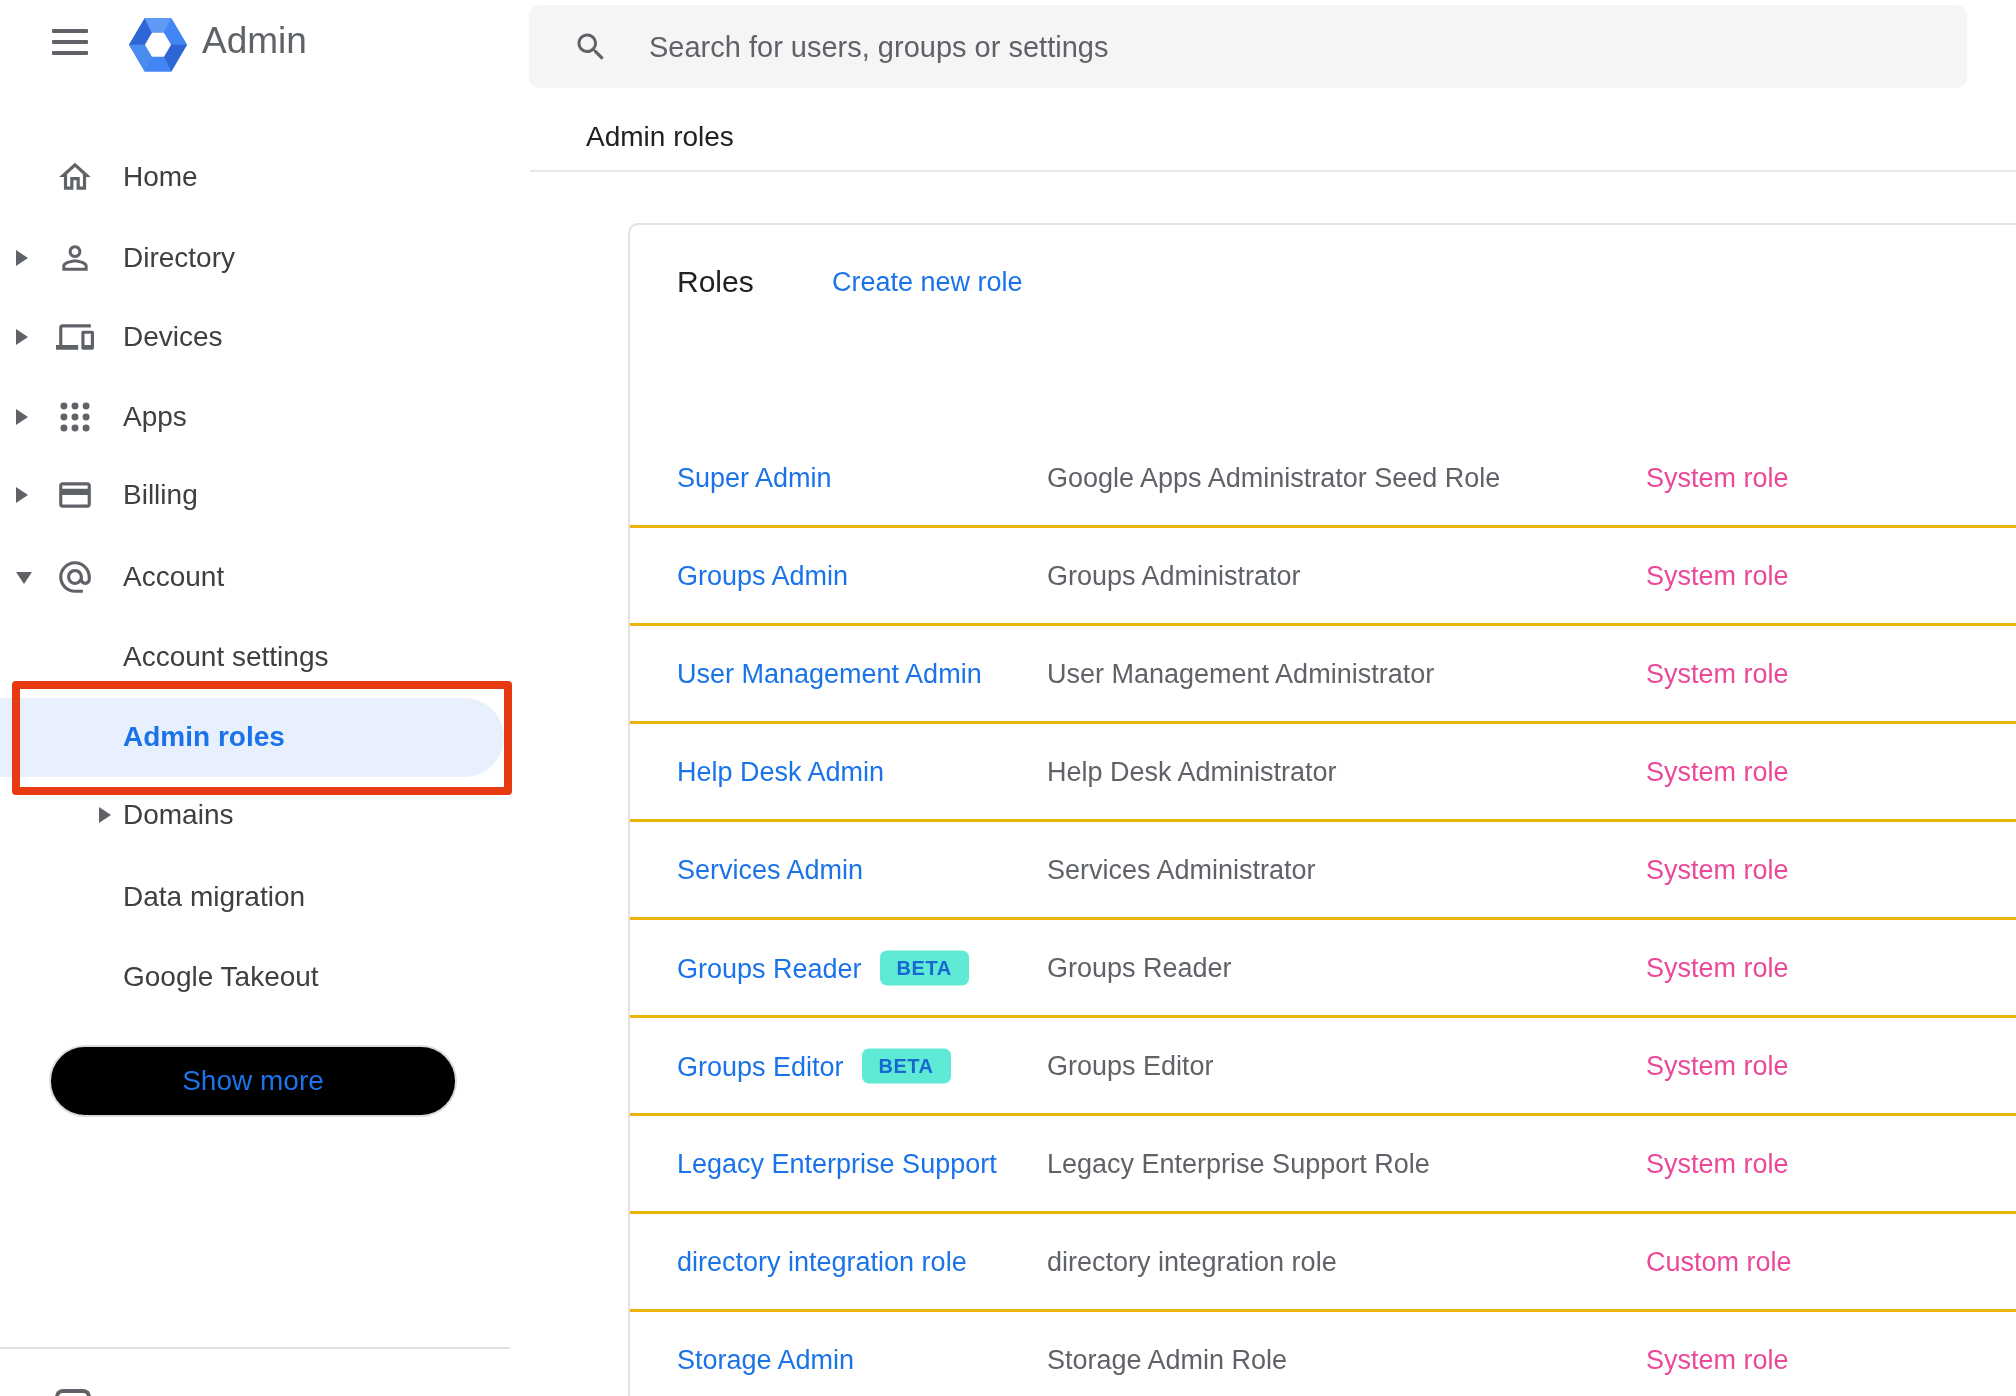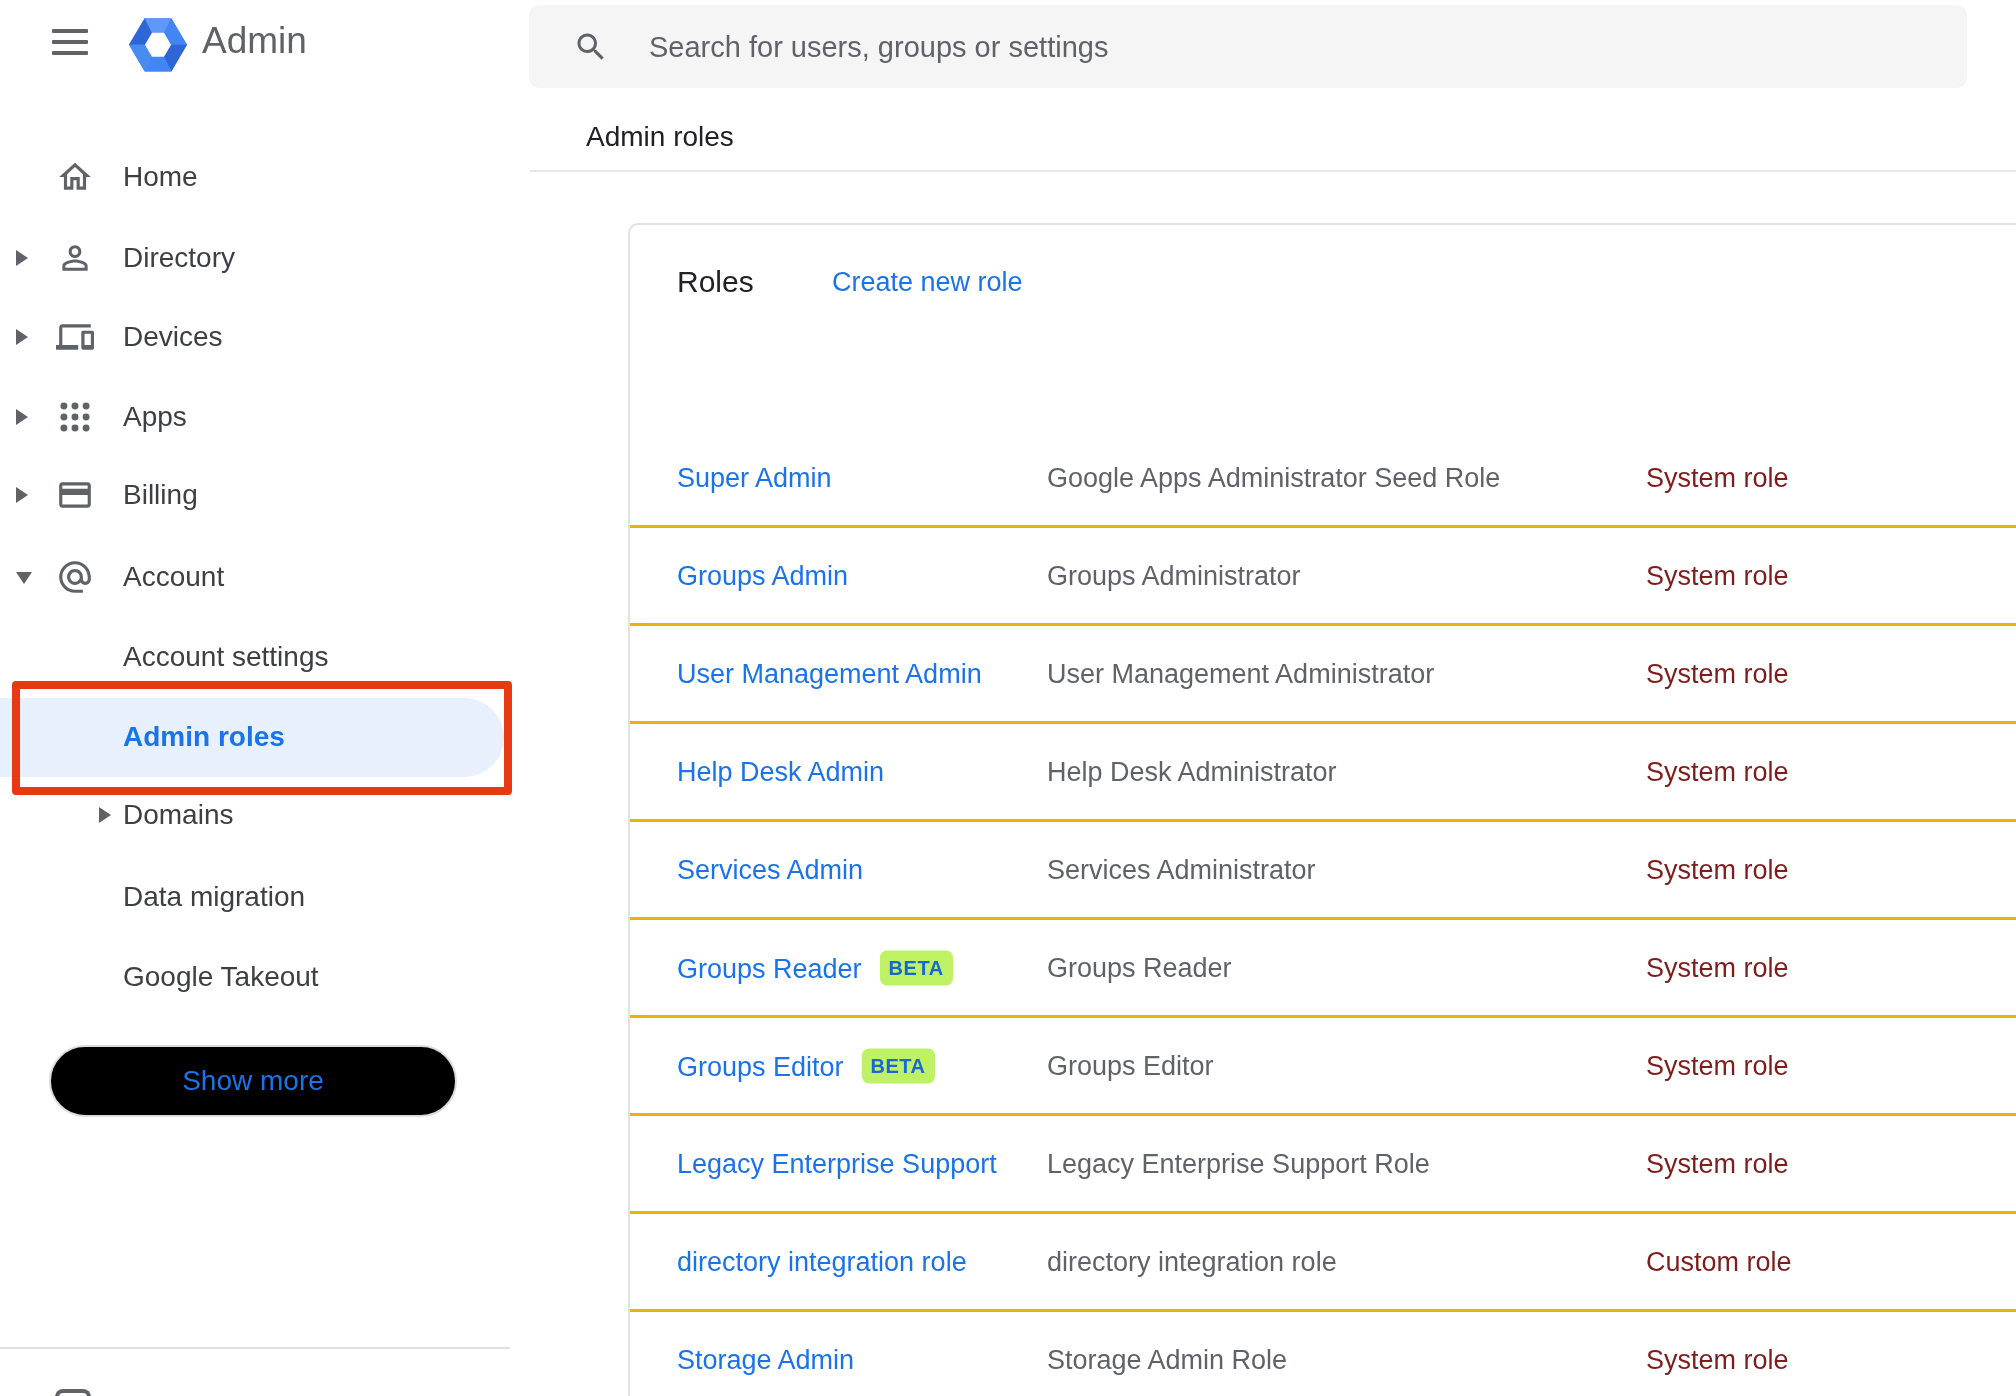--- a/index.html
+++ b/index.html
@@ -52,22 +52,22 @@
   .col-role{position:absolute;left:47px;top:50%;transform:translateY(-50%);}
   .col-desc{position:absolute;left:417px;top:50%;transform:translateY(-50%);}
   .col-type{position:absolute;left:1016px;top:50%;transform:translateY(-50%);}
   .thead span{font-size:26px;color:#3c4043;}
   .help-circle{position:absolute;left:1088px;top:31px;width:28px;height:28px;border-radius:50%;background:#767676;color:#fff;
     display:flex;align-items:center;justify-content:center;font-size:19px;font-weight:700;cursor:pointer;}
 
   .trow{position:absolute;left:0;width:100%;height:98px;border-bottom:3px solid #eab308;box-sizing:border-box;background:#fff;}
   .trow .cell-role{position:absolute;left:47px;top:50%;transform:translateY(-50%);font-size:27px;color:#1a73e8;cursor:pointer;text-decoration:none;white-space:nowrap;}
   .trow .cell-desc{position:absolute;left:417px;top:50%;transform:translateY(-50%);font-size:27px;color:#5f6368;white-space:nowrap;}
-  .trow .cell-type{position:absolute;left:1016px;top:50%;transform:translateY(-50%);font-size:27px;color:#7f1d1d;white-space:nowrap;}
-  .beta-badge{display:inline-block;margin-left:18px;padding:6px 9px;background:#bef264;color:#1967d2;font-size:20px;font-weight:700;border-radius:7px;vertical-align:3px;letter-spacing:.5px;}
+  .trow .cell-type{position:absolute;left:1016px;top:50%;transform:translateY(-50%);font-size:27px;color:#ec4899;white-space:nowrap;}
+  .beta-badge{display:inline-block;margin-left:18px;padding:6px 17px;background:#5eead4;color:#1967d2;font-size:20px;font-weight:700;border-radius:7px;vertical-align:3px;letter-spacing:.5px;}
   .beta-badge:empty{display:none;}
 </style>
 </head>
 <body>
 
 <div id="screen">
 
   <div class="hamburger">
     <div class="bar"></div>
       <div class="bar"></div>

